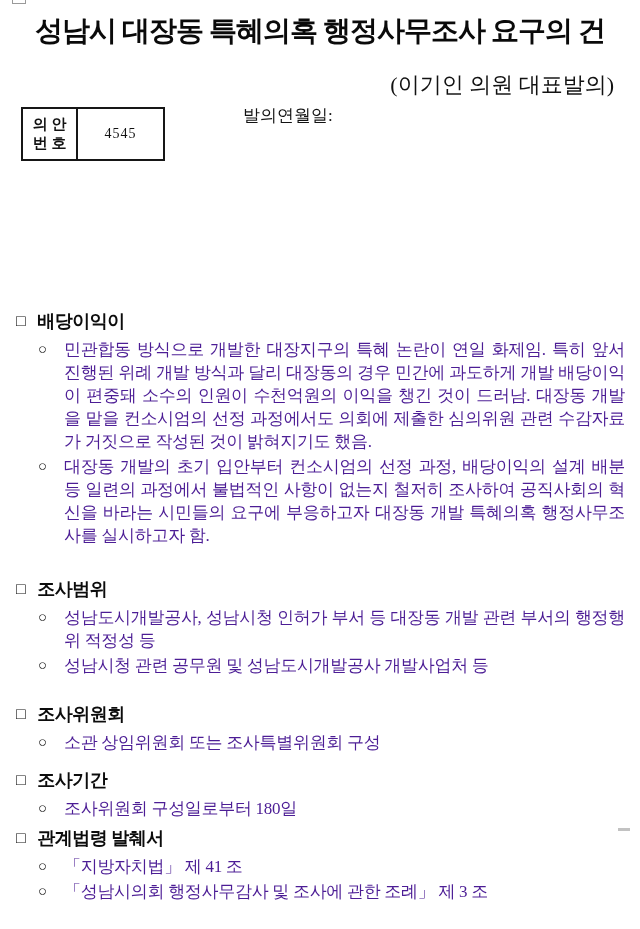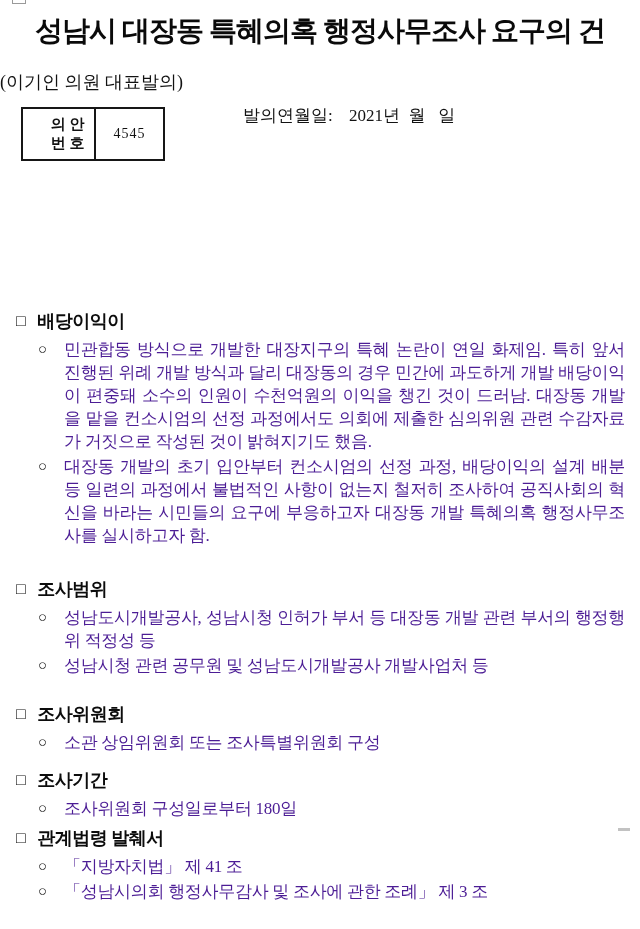--- a/index.html
+++ b/index.html
@@ -10,24 +10,24 @@
     border:1px solid #9a9a9a; border-top:none; background:#fff; }
   .artifact-dash{ position:absolute; left:618px; top:828px; width:12px; height:3px;
     background:#c2c2c2; }
 
   .doc-title{ position:absolute; left:8px; top:13px; width:624px;
     font-family:Liberation Serif, serif; font-weight:800;
     font-size:28px; line-height:1.25; letter-spacing:-1px;
     text-align:center; white-space:nowrap; color:#0a0a0a; }
 
   .proposer-note{ position:absolute; left:0; top:70px; width:614px;
-    font-size:18px; text-align:left; }
+    font-size:22px; text-align:right; }
 
   .bill-box{ position:absolute; left:21px; top:107px; width:144px; height:54px;
-    border:2px solid #161616; display:flex;padding-left:18px; }
+    border:2px solid #161616; display:flex; }
   .bill-box-label{ width:55px; border-right:2px solid #161616;
     display:flex; flex-direction:column; align-items:center; justify-content:center;
     font-weight:bold; font-size:15px; line-height:19px; }
   .bill-box-number{ flex:1; display:flex; align-items:center; justify-content:center;
     font-size:14px; letter-spacing:1px;font-family:Liberation Serif, serif; }
 
   .meta{ position:absolute; left:243px; top:104px; width:385px; font-size:17px; }
   .meta-row{ display:flex; }
   .meta-row.date-row{ margin-bottom:27px; }
   .meta-label{ flex:none; width:106px; line-height:24px;
@@ -68,21 +68,20 @@
   <div class="bill-box-label">
     <span>의 안</span>
     <span>번 호</span>
   </div>
   <div class="bill-box-number">4545</div>
 </div>
 
 <div class="meta">
   <div class="meta-row date-row">
     <span class="meta-label">발의연월일:</span>
-    <span class="meta-value">2021년  월   일</span>
   </div>
 </div>
 
 <div class="sections">
 
   <div class="section sec-0">
     <div class="sec-head">
       <span class="sec-marker">□</span>
       <span>배당이익이</span>
     </div>

